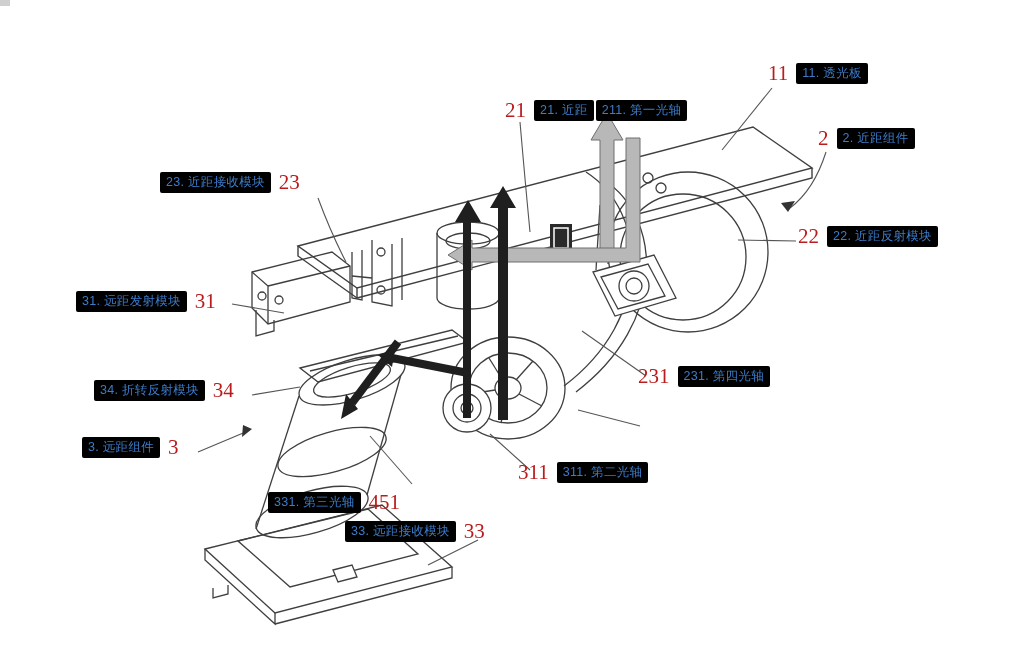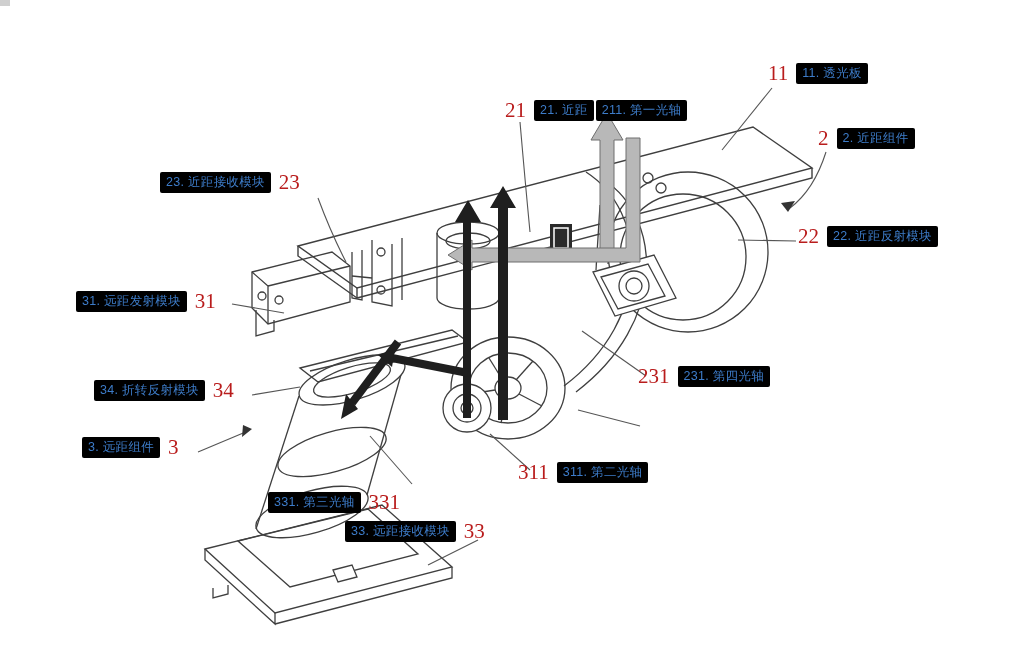--- a/index.html
+++ b/index.html
@@ -207,21 +207,21 @@
   </div>
 
 
   <div class="label-row" style="left:518px;top:462px;">
     <span class="ref-num">311</span>
     <span class="badge">311. 第二光轴</span>
   </div>
 
   <div class="label-row" style="left:268px;top:474px;margin-top:18px;">
     <span class="badge">331. 第三光轴</span>
-    <span class="ref-num">331</span>
+    <span class="ref-num">451</span>
   </div>
 
   <div class="label-row" style="left:345px;top:521px;">
     <span class="badge">33. 远距接收模块</span>
     <span class="ref-num">33</span>
   </div>
 
 </div>
 
 </body></html>

